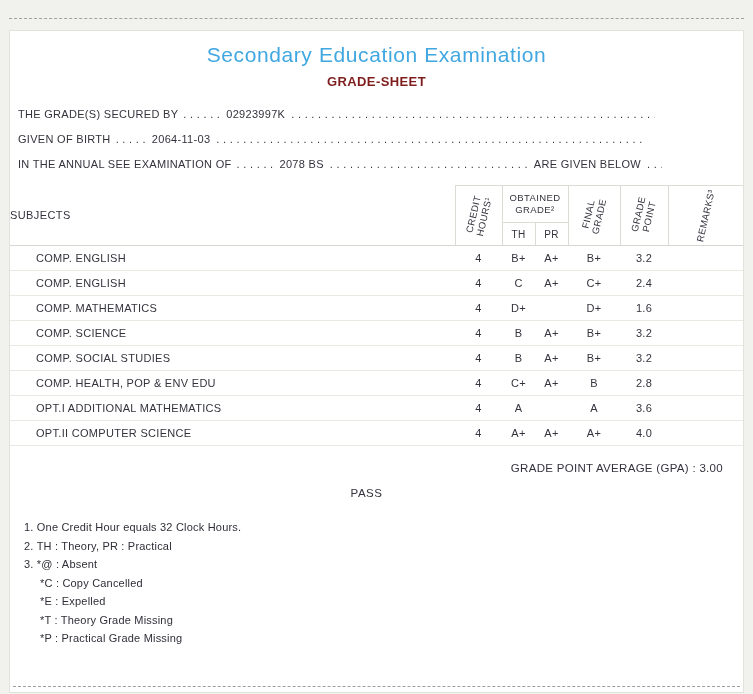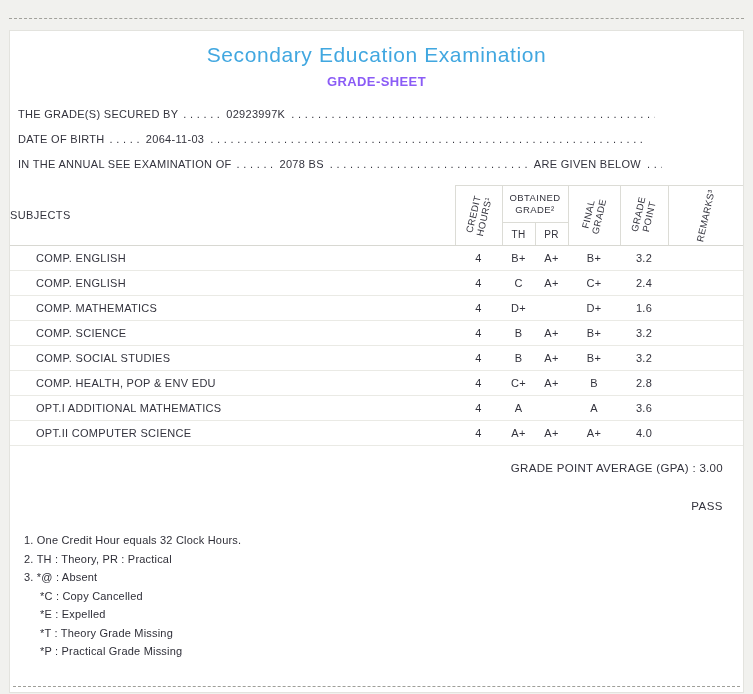--- a/index.html
+++ b/index.html
@@ -27,21 +27,21 @@
     letter-spacing: 0.6px;
     color: #41a7e0;
     font-weight: 400;
   }
   .subtitle {
     margin-top: 7px;
     text-align: center;
     font-size: 13px;
     font-weight: 700;
     letter-spacing: 0.4px;
-    color: #8b5cf6;
+    color: #7f1d1d;
   }
   .intro { margin: 13px 0 0 8px; font-size: 11px; letter-spacing: 0.3px; }
   .dotline {
     height: 25px; line-height: 25px;
     white-space: nowrap; overflow: hidden;
   }
   .dotline .val { margin: 0 6px; }
   .dotline .lead { margin-left: 5px; }
   .l1 { width: 637px; }
   .l2 { width: 625px; }
@@ -81,42 +81,42 @@
     text-align: center;
     letter-spacing: 0.3px;
   }
   tbody td.subj { text-align: left; padding-left: 26px; }
   .summary-gpa {
     margin-top: 16px;
     text-align: right; padding-right: 20px;
     font-size: 11.5px; letter-spacing: 0.3px;
   }
   .summary-result {
-    margin-top: 26px;
-    text-align: right; padding-right: 20px;
+    margin-top: 13px;
+    text-align: center; padding-right: 20px;
     font-size: 11.5px; letter-spacing: 0.5px;
   }
   .notes { margin-top: 19px; font-size: 11px; color: #2f2f38; }
   .note { padding-left: 14px; line-height: 18.5px; letter-spacing: 0.2px; }
   .note.sub { padding-left: 30px; }
   .bottom-dash { position: absolute; left: 3px; right: 3px; bottom: 5px; border-top: 1px dashed #9f9f99; }
 </style>
 </head>
 <body>
 
 <div class="top-dash"></div>
 
 <div class="card">
 
   <div class="title">Secondary Education Examination</div>
   <div class="subtitle">GRADE-SHEET</div>
 
   <div class="intro">
     <div class="dotline l1"><span>THE GRADE(S) SECURED BY</span><span class="lead">. . . . . .</span><span class="val">02923997K</span><span>. . . . . . . . . . . . . . . . . . . . . . . . . . . . . . . . . . . . . . . . . . . . . . . . . . . . . . . . . . . . . . . . . . . . . .</span></div>
-    <div class="dotline l2"><span>DATE OF BIRTH</span><span class="lead">. . . . .</span><span class="val">2064-11-03</span><span>. . . . . . . . . . . . . . . . . . . . . . . . . . . . . . . . . . . . . . . . . . . . . . . . . . . . . . . . . . . . . . . . . . . . . .</span></div>
+    <div class="dotline l2"><span>GIVEN OF BIRTH</span><span class="lead">. . . . .</span><span class="val">2064-11-03</span><span>. . . . . . . . . . . . . . . . . . . . . . . . . . . . . . . . . . . . . . . . . . . . . . . . . . . . . . . . . . . . . . . . . . . . . .</span></div>
     <div class="dotline l3"><span>IN THE ANNUAL SEE EXAMINATION OF</span><span class="lead">. . . . . .</span><span class="val">2078 BS</span><span>. . . . . . . . . . . . . . . . . . . . . . . . . . . . . .</span><span class="val">ARE GIVEN BELOW</span><span>. . .</span></div>
   </div>
 
   <table class="grades">
     <colgroup>
       <col style="width:auto">
       <col style="width:47px">
       <col style="width:33px">
       <col style="width:33px">
       <col style="width:52px">

